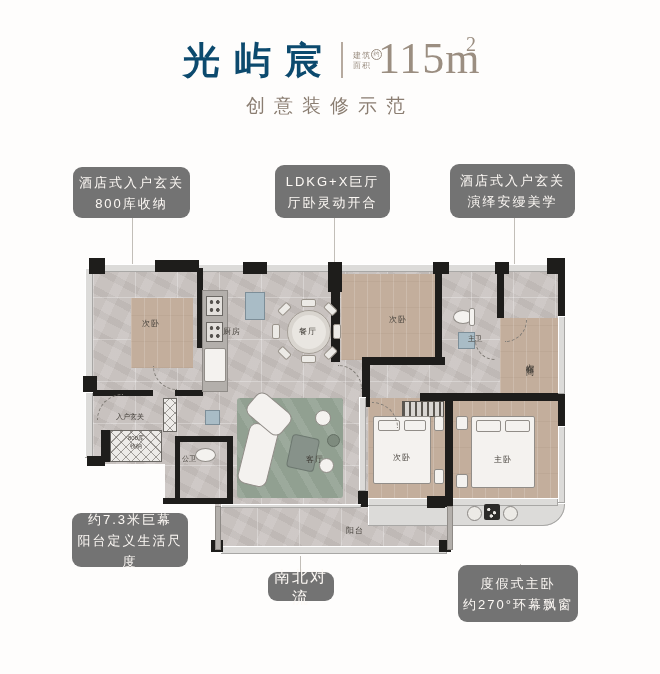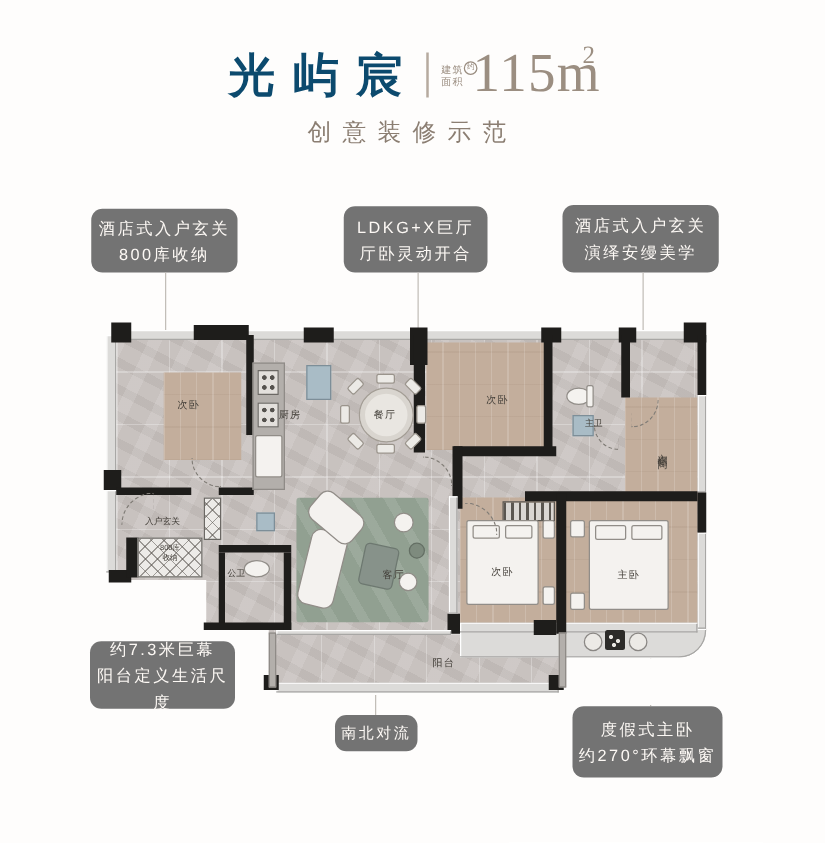--- a/index.html
+++ b/index.html
@@ -231,21 +231,21 @@
     <div class="lbl" style="left:218px;top:202px;width:44px;">客厅</div>
     <div class="lbl" style="left:298px;top:200px;width:58px;">次卧</div>
     <div class="lbl" style="left:396px;top:202px;width:64px;">主卧</div>
     <div class="lbl" style="left:240px;top:273px;width:80px;">阳台</div>
   </div>
 
   <div class="callout" style="left:72px;top:513px;width:116px;height:54px;">
     <span>约7.3米巨幕</span>
     <span>阳台定义生活尺度</span>
   </div>
-  <div class="callout" style="left:268px;top:572px;width:66px;height:29px;font-size:12px;">
+  <div class="callout" style="left:268px;top:572px;width:66px;height:29px;font-size:16px;">
     <span>南北对流</span>
   </div>
   <div class="callout" style="left:458px;top:565px;width:120px;height:57px;">
     <span>度假式主卧</span>
     <span>约270°环幕飘窗</span>
   </div>
 
 </div>
 
 </body></html>

